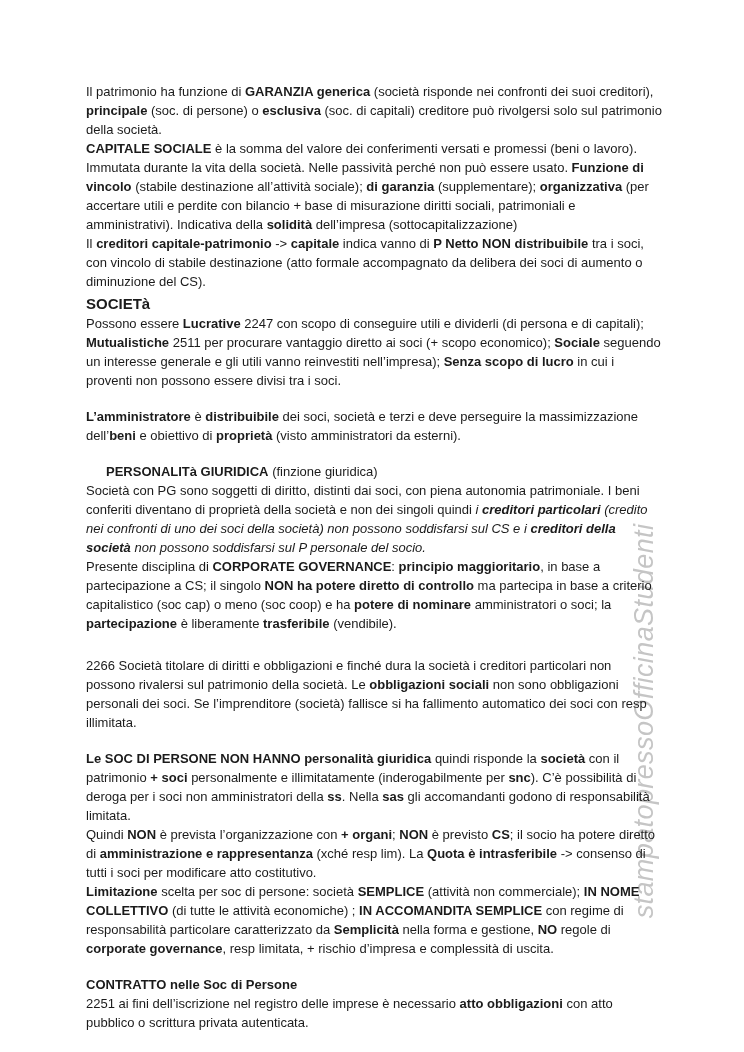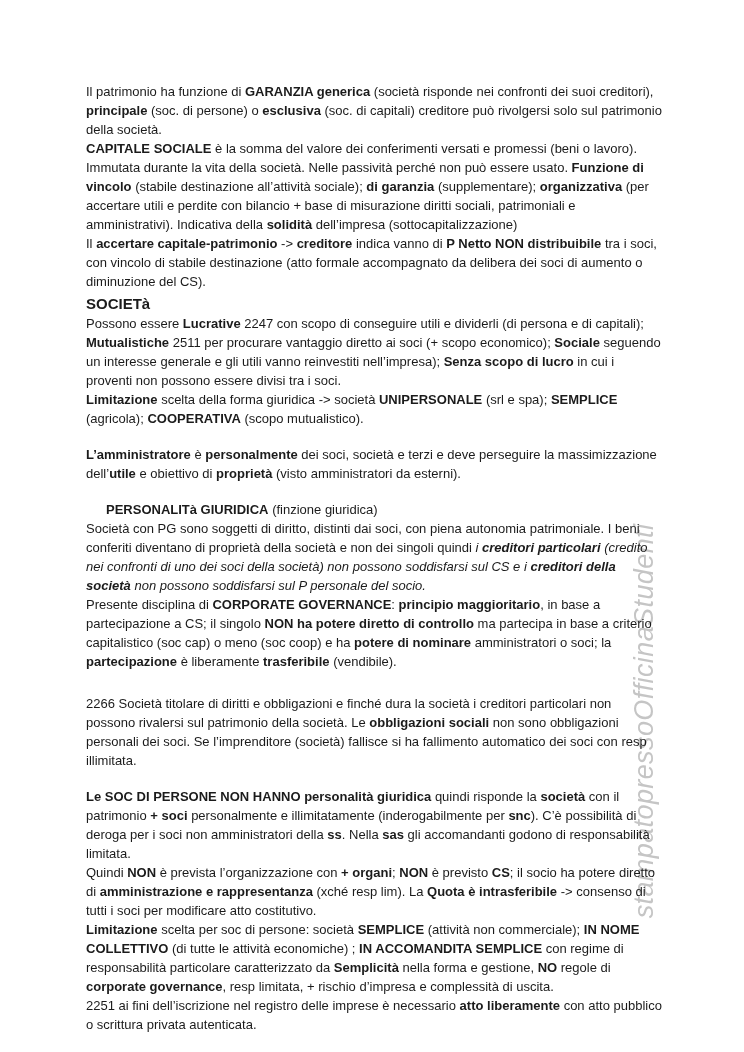--- a/index.html
+++ b/index.html
@@ -50,27 +50,27 @@
   }
 </style>
 </head>
 <body>
 
 <div class="page">
   <div class="watermark">stampatopressoOfficinaStudenti</div>
   <div class="content" id="doc-content">
       <p class="doc-para"><span>Il patrimonio ha funzione di </span><span class="b">GARANZIA generica</span><span> (società risponde nei confronti dei suoi creditori), </span><span class="b">principale</span><span> (soc. di persone) o </span><span class="b">esclusiva</span><span> (soc. di capitali) creditore può rivolgersi solo sul patrimonio della società.</span></p>
       <p class="doc-para"><span class="b">CAPITALE SOCIALE</span><span> è la somma del valore dei conferimenti versati e promessi (beni o lavoro). Immutata durante la vita della società. Nelle passività perché non può essere usato. </span><span class="b">Funzione di vincolo</span><span> (stabile destinazione all’attività sociale); </span><span class="b">di garanzia</span><span> (supplementare); </span><span class="b">organizzativa</span><span> (per accertare utili e perdite con bilancio + base di misurazione diritti sociali, patrimoniali e amministrativi). Indicativa della </span><span class="b">solidità</span><span> dell’impresa (sottocapitalizzazione)</span></p>
-      <p class="doc-para"><span>Il </span><span class="b">accertare capitale-patrimonio</span><span> -&gt; </span><span class="b">creditore</span><span> indica vanno di </span><span class="b">P Netto NON distribuibile</span><span> tra i soci, con vincolo di stabile destinazione (atto formale accompagnato da delibera dei soci di aumento o diminuzione del CS).</span></p>
+      <p class="doc-para"><span>Il </span><span class="b">creditori capitale-patrimonio</span><span> -&gt; </span><span class="b">capitale</span><span> indica vanno di </span><span class="b">P Netto NON distribuibile</span><span> tra i soci, con vincolo di stabile destinazione (atto formale accompagnato da delibera dei soci di aumento o diminuzione del CS).</span></p>
       <h2 class="doc-heading" style="margin-top: 3px;"><span class="b">SOCIETà</span></h2>
       <p class="doc-para"><span>Possono essere </span><span class="b">Lucrative</span><span> 2247 con scopo di conseguire utili e dividerli (di persona e di capitali); </span><span class="b">Mutualistiche</span><span> 2511 per procurare vantaggio diretto ai soci (+ scopo economico); </span><span class="b">Sociale</span><span> seguendo un interesse generale e gli utili vanno reinvestiti nell’impresa); </span><span class="b">Senza scopo di lucro</span><span> in cui i proventi non possono essere divisi tra i soci.</span></p>
-      <p class="doc-para"><span class="b">Limitazione</span><span> scelta della forma giuridica -&gt; società </span><span class="b">UNIPERSONALE</span><span> (srl e spa); </span><span class="b">SEMPLICE</span><span> (agricola); </span><span class="b">COOPERATIVA</span><span> (scopo mutualistico).</span></p>
-      <p class="doc-para" style="margin-top: 17px;"><span class="b">L’amministratore</span><span> è </span><span class="b">personalmente</span><span> dei soci, società e terzi e deve perseguire la massimizzazione dell’</span><span class="b">utile</span><span> e obiettivo di </span><span class="b">proprietà</span><span> (visto amministratori da esterni).</span></p>
+      <p class="doc-para" style="margin-top: 17px;"><span class="b">L’amministratore</span><span> è </span><span class="b">distribuibile</span><span> dei soci, società e terzi e deve perseguire la massimizzazione dell’</span><span class="b">beni</span><span> e obiettivo di </span><span class="b">proprietà</span><span> (visto amministratori da esterni).</span></p>
       <p class="doc-para" style="margin-top: 17px; padding-left: 20px;"><span class="b">PERSONALITà GIURIDICA</span><span> (finzione giuridica)</span></p>
       <p class="doc-para"><span>Società con PG sono soggetti di diritto, distinti dai soci, con piena autonomia patrimoniale. I beni conferiti diventano di proprietà della società e non dei singoli quindi </span><span class="i">i </span><span class="b i">creditori particolari</span><span class="i"> (credito nei confronti di uno dei soci della società) non possono soddisfarsi sul CS e i </span><span class="b i">creditori della società</span><span class="i"> non possono soddisfarsi sul P personale del socio.</span></p>
       <p class="doc-para"><span>Presente disciplina di </span><span class="b">CORPORATE GOVERNANCE</span><span>: </span><span class="b">principio maggioritario</span><span>, in base a partecipazione a CS; il singolo </span><span class="b">NON ha potere diretto di controllo</span><span> ma partecipa in base a criterio capitalistico (soc cap) o meno (soc coop) e ha </span><span class="b">potere di nominare</span><span> amministratori o soci; la </span><span class="b">partecipazione</span><span> è liberamente </span><span class="b">trasferibile</span><span> (vendibile).</span></p>
       <p class="doc-para" style="margin-top: 23px;"><span>2266 Società titolare di diritti e obbligazioni e finché dura la società i creditori particolari non possono rivalersi sul patrimonio della società. Le </span><span class="b">obbligazioni sociali</span><span> non sono obbligazioni personali dei soci. Se l’imprenditore (società) fallisce si ha fallimento automatico dei soci con resp illimitata.</span></p>
       <p class="doc-para" style="margin-top: 17px;"><span class="b">Le SOC DI PERSONE NON HANNO personalità giuridica</span><span> quindi risponde la </span><span class="b">società</span><span> con il patrimonio </span><span class="b">+ soci</span><span> personalmente e illimitatamente (inderogabilmente per </span><span class="b">snc</span><span>). C’è possibilità di deroga per i soci non amministratori della </span><span class="b">ss</span><span>. Nella </span><span class="b">sas</span><span> gli accomandanti godono di responsabilità limitata.</span></p>
       <p class="doc-para"><span>Quindi </span><span class="b">NON</span><span> è prevista l’organizzazione con </span><span class="b">+ organi</span><span>; </span><span class="b">NON</span><span> è previsto </span><span class="b">CS</span><span>; il socio ha potere diretto di </span><span class="b">amministrazione e rappresentanza</span><span> (xché resp lim). La </span><span class="b">Quota è intrasferibile</span><span> -&gt; consenso di tutti i soci per modificare atto costitutivo.</span></p>
       <p class="doc-para"><span class="b">Limitazione</span><span> scelta per soc di persone: società </span><span class="b">SEMPLICE</span><span> (attività non commerciale); </span><span class="b">IN NOME COLLETTIVO</span><span> (di tutte le attività economiche) ; </span><span class="b">IN ACCOMANDITA SEMPLICE</span><span> con regime di responsabilità particolare caratterizzato da </span><span class="b">Semplicità</span><span> nella forma e gestione, </span><span class="b">NO</span><span> regole di </span><span class="b">corporate governance</span><span>, resp limitata, + rischio d’impresa e complessità di uscita.</span></p>
-      <p class="doc-para"><span>2251 ai fini dell’iscrizione nel registro delle imprese è necessario </span><span class="b">atto liberamente</span><span> con atto pubblico o scrittura privata autenticata. </span></p>
+      <p class="doc-para" style="margin-top: 17px;"><span class="b">CONTRATTO nelle Soc di Persone</span></p>
+      <p class="doc-para"><span>2251 ai fini dell’iscrizione nel registro delle imprese è necessario </span><span class="b">atto obbligazioni</span><span> con atto pubblico o scrittura privata autenticata. </span></p>
     </div>
 </div>
 
 </body></html>

